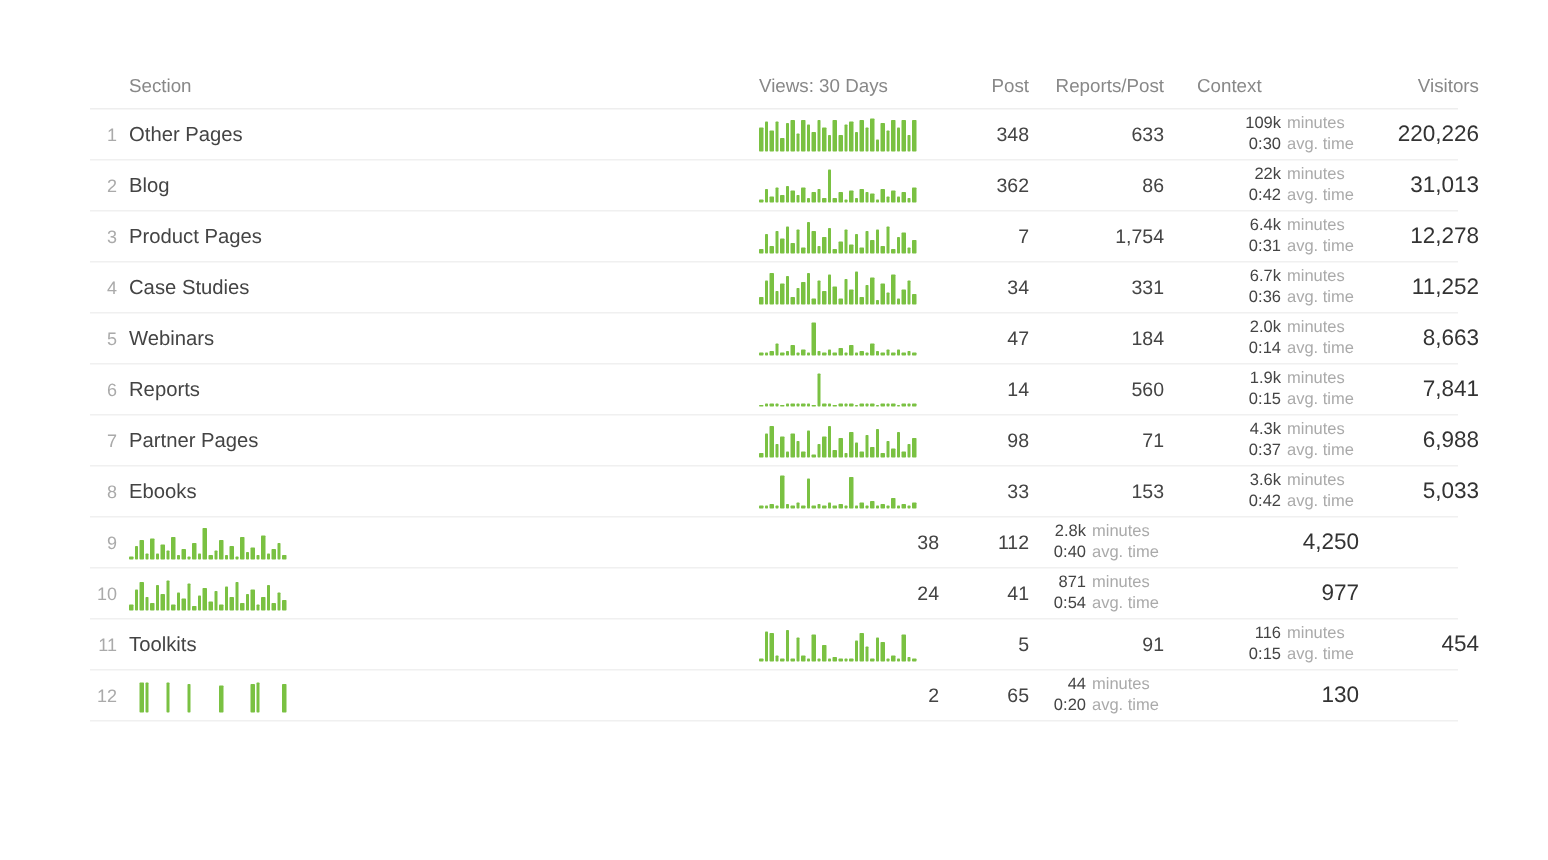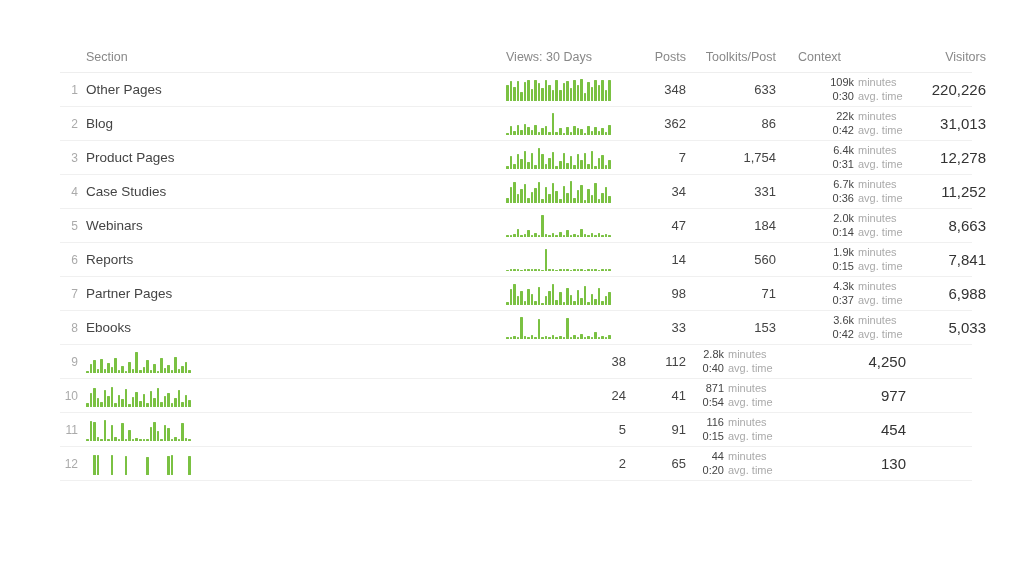--- a/index.html
+++ b/index.html
@@ -76,22 +76,22 @@
 </style>
 </head>
 <body>
 
 <div class="table">
 
   <div class="header-row">
     <div class="rank"></div>
     <div>Section</div>
     <div class="hdr-views">Views: 30 Days</div>
-    <div class="hdr-posts">Posts</div>
-    <div class="hdr-vpp">Toolkits/Post</div>
+    <div class="hdr-posts">Post</div>
+    <div class="hdr-vpp">Reports/Post</div>
     <div class="hdr-context">Context</div>
     <div class="hdr-visitors">Visitors</div>
   </div>
 
   <div id="rows">
       <div class="body-row">
         <div class="rank">1</div>
         <div class="section-name">Other Pages</div>
         <div>
           <div class="spark">
@@ -593,20 +593,21 @@
           </div>
           <div class="row">
             <span class="val">0:54</span>
             <span class="lbl">avg. time</span>
           </div>
         </div>
         <div class="visitors">977</div>
       </div>
       <div class="body-row">
         <div class="rank">11</div>
+        <div class="section-name">Toolkits</div>
         <div>
           <div class="spark">
             <div style="height: 1.32px;"></div>
             <div style="height: 19.8px;"></div>
             <div style="height: 18.7px;"></div>
             <div style="height: 3.96px;"></div>
             <div style="height: 1.76px;"></div>
             <div style="height: 20.9px;"></div>
             <div style="height: 1.32px;"></div>
             <div style="height: 15.4px;"></div>

